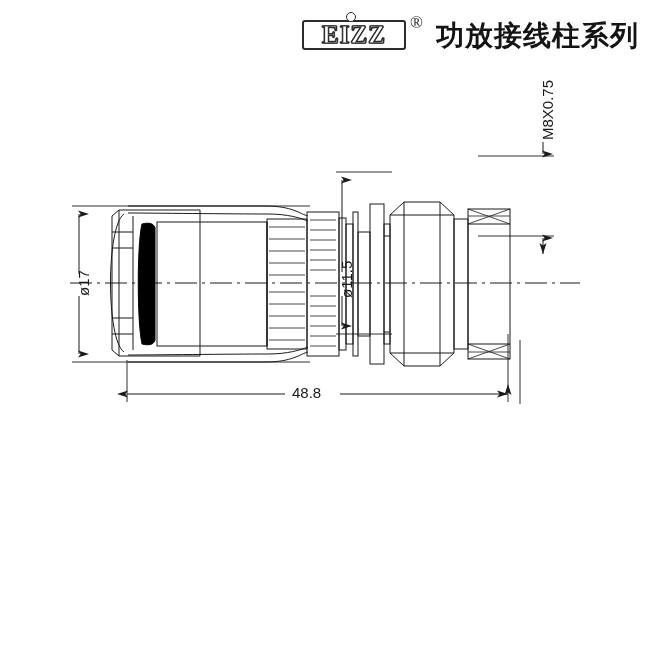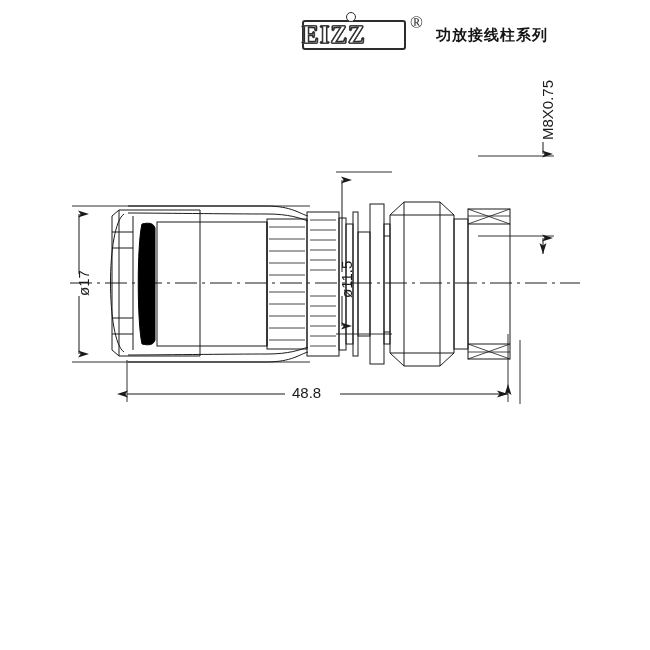--- a/index.html
+++ b/index.html
@@ -32,20 +32,21 @@
     left: 0; top: 10px;
     width: 104px; height: 30px;
     border: 2px solid #2c2c2c;
     border-radius: 3px;
     box-sizing: border-box;
   }
   #logo-word {
     position: absolute;
     left: 0; top: 11px;
     width: 104px;
+    text-align: center;
     font-family: "Liberation Serif", serif;
     font-weight: bold;
     font-size: 25px;
     line-height: 27px;
     letter-spacing: 1px;
     color: #ffffff;
     -webkit-text-stroke: 1.2px #2c2c2c;
     text-shadow:
        1px 0 0 #5a5a5a, -1px 0 0 #5a5a5a,
        0 1px 0 #5a5a5a, 0 -1px 0 #5a5a5a;
@@ -65,21 +66,21 @@
     font-family: "Liberation Serif", serif;
     font-size: 17px;
     line-height: 17px;
     color: #2c2c2c;
   }
   #header-title {
     position: absolute;
     left: 436px; top: 22px;
     font-family: "DejaVu Sans", sans-serif;
     font-weight: bold;
-    font-size: 15px;
+    font-size: 28px;
     line-height: 27px;
     letter-spacing: 1px;
     color: #141414;
     white-space: nowrap;
   }
 
   
   #drawing {
     position: absolute;
     left: 0; top: 64px;

